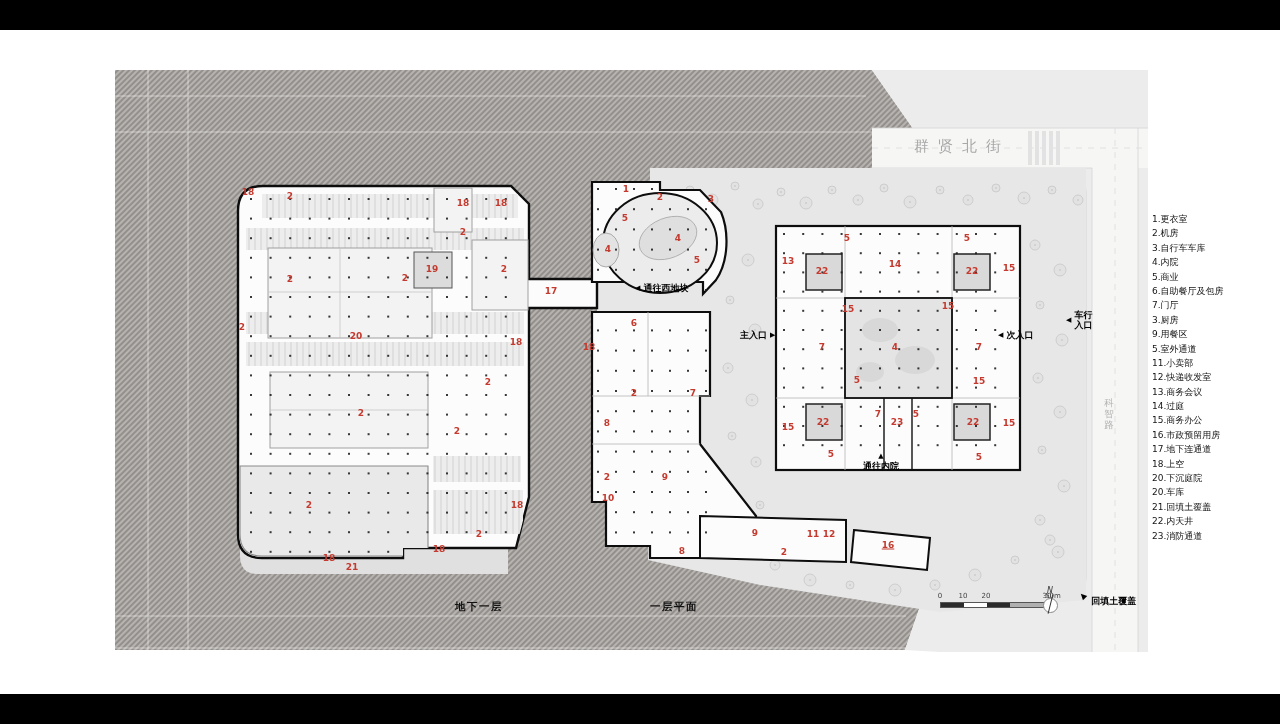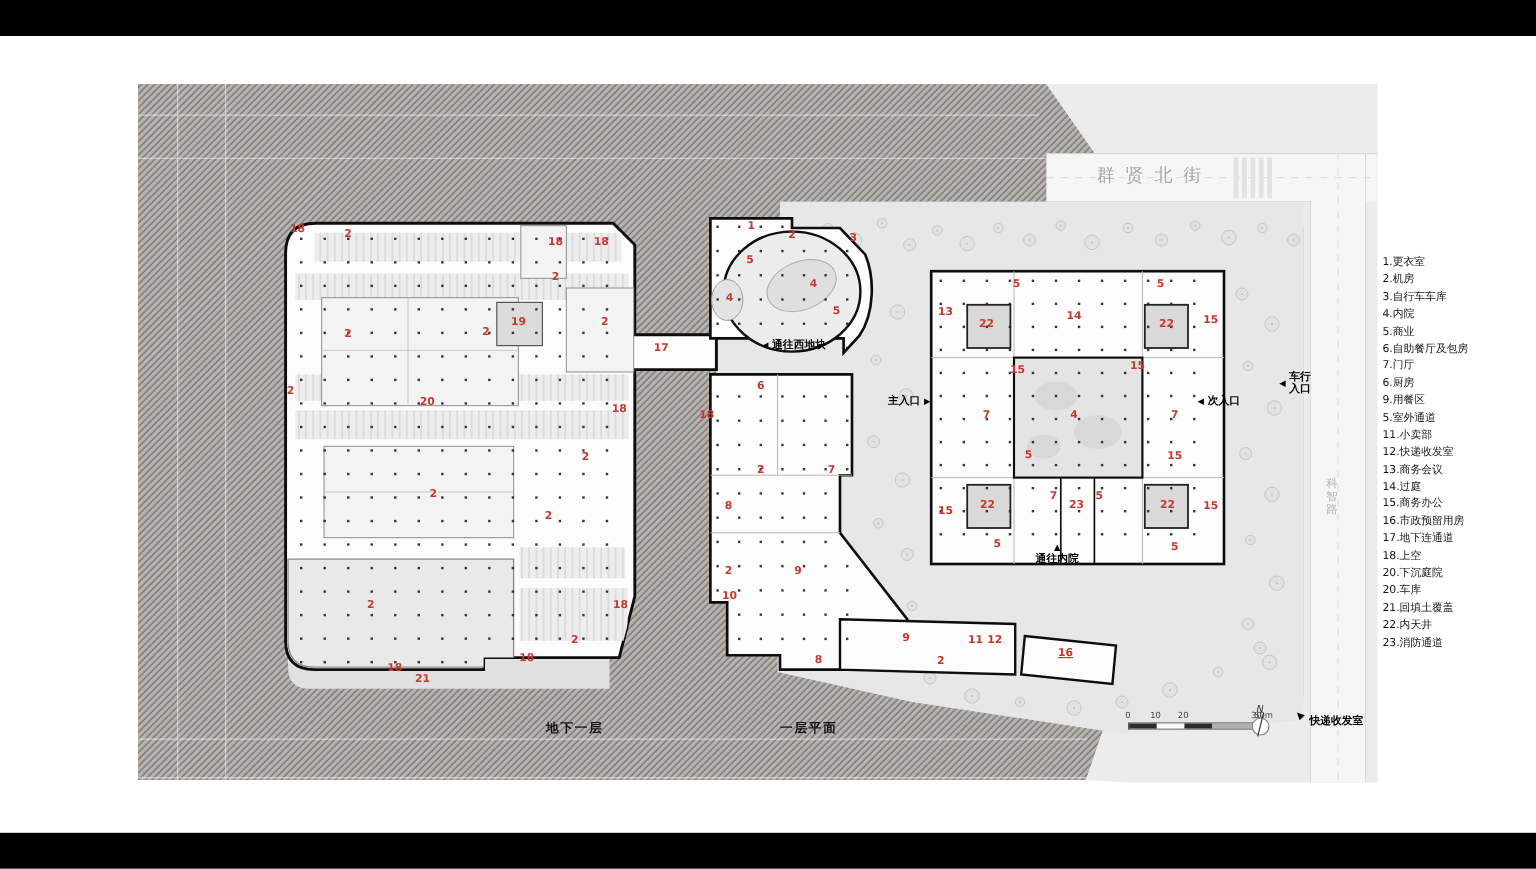--- a/index.html
+++ b/index.html
@@ -916,33 +916,33 @@
       <div class="ann" style="left: 1066px; top: 310px;">
         <span class="tri">◀</span>
         <span class="txt wrap2">车行入口</span>
       </div>
       <div class="ann col" style="left: 881px; top: 453px;">
         <span class="tri">▲</span>
         <span class="txt">通往内院</span>
       </div>
       <div class="ann" style="left: 1080px; top: 586px;">
         <span class="tri upleft">▲</span>
-        <span class="txt" style="margin-top: 10px; margin-left: 2px;">快递收发室</span>
+        <span class="txt" style="margin-top: 10px; margin-left: 2px;">回填土覆盖</span>
       </div>
     </div>
 
   <div class="legend" id="legend">
       <div class="row">1.更衣室</div>
       <div class="row">2.机房</div>
       <div class="row">3.自行车车库</div>
       <div class="row">4.内院</div>
       <div class="row">5.商业</div>
       <div class="row">6.自助餐厅及包房</div>
       <div class="row">7.门厅</div>
-      <div class="row">6.厨房</div>
+      <div class="row">3.厨房</div>
       <div class="row">9.用餐区</div>
       <div class="row">5.室外通道</div>
       <div class="row">11.小卖部</div>
       <div class="row">12.快递收发室</div>
       <div class="row">13.商务会议</div>
       <div class="row">14.过庭</div>
       <div class="row">15.商务办公</div>
       <div class="row">16.市政预留用房</div>
       <div class="row">17.地下连通道</div>
       <div class="row">18.上空</div>

